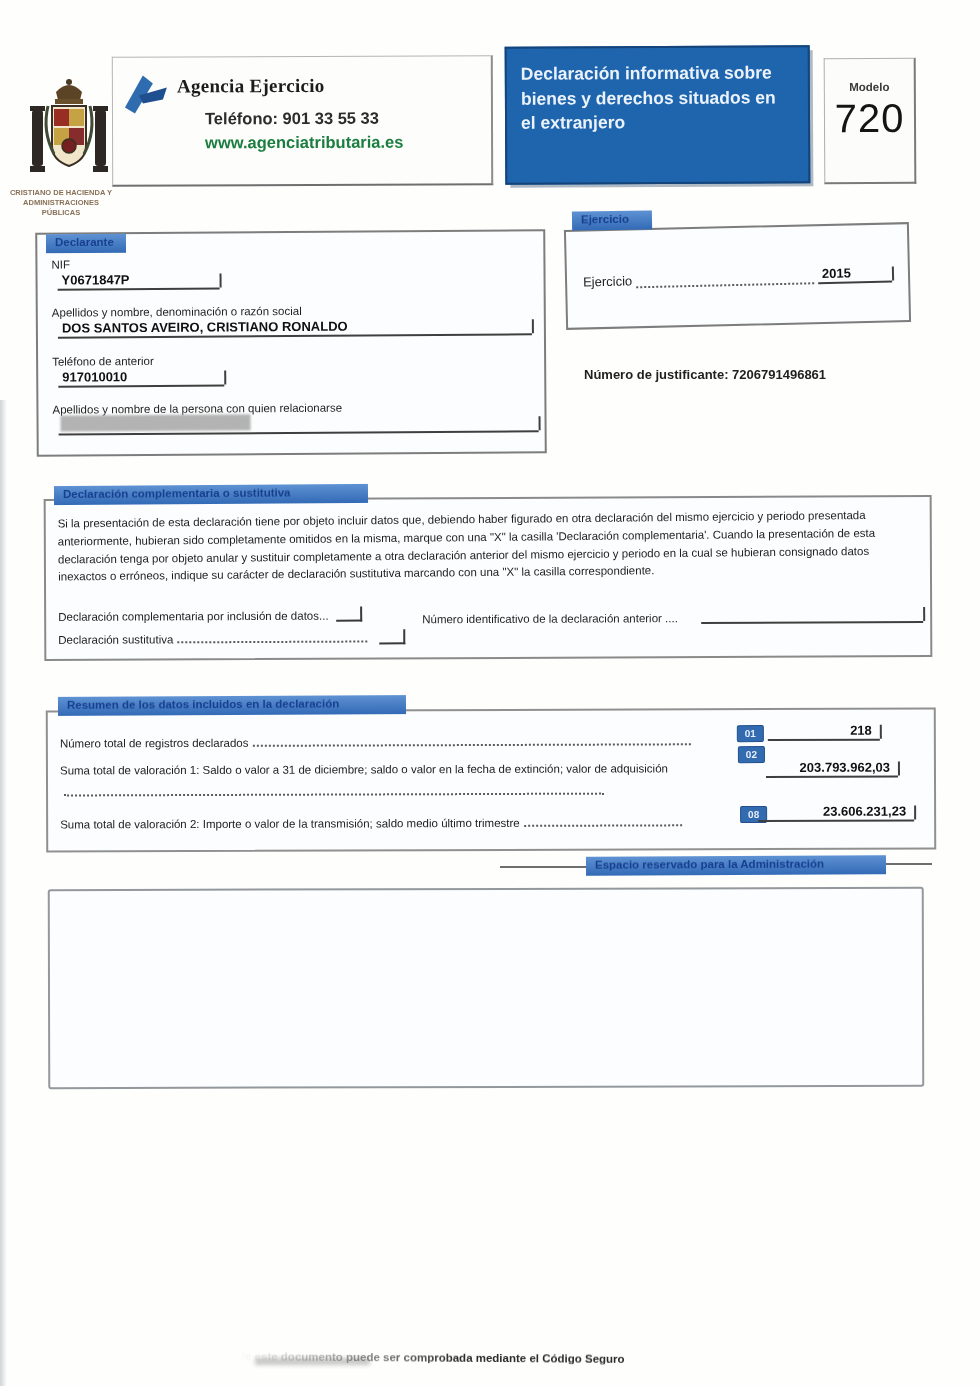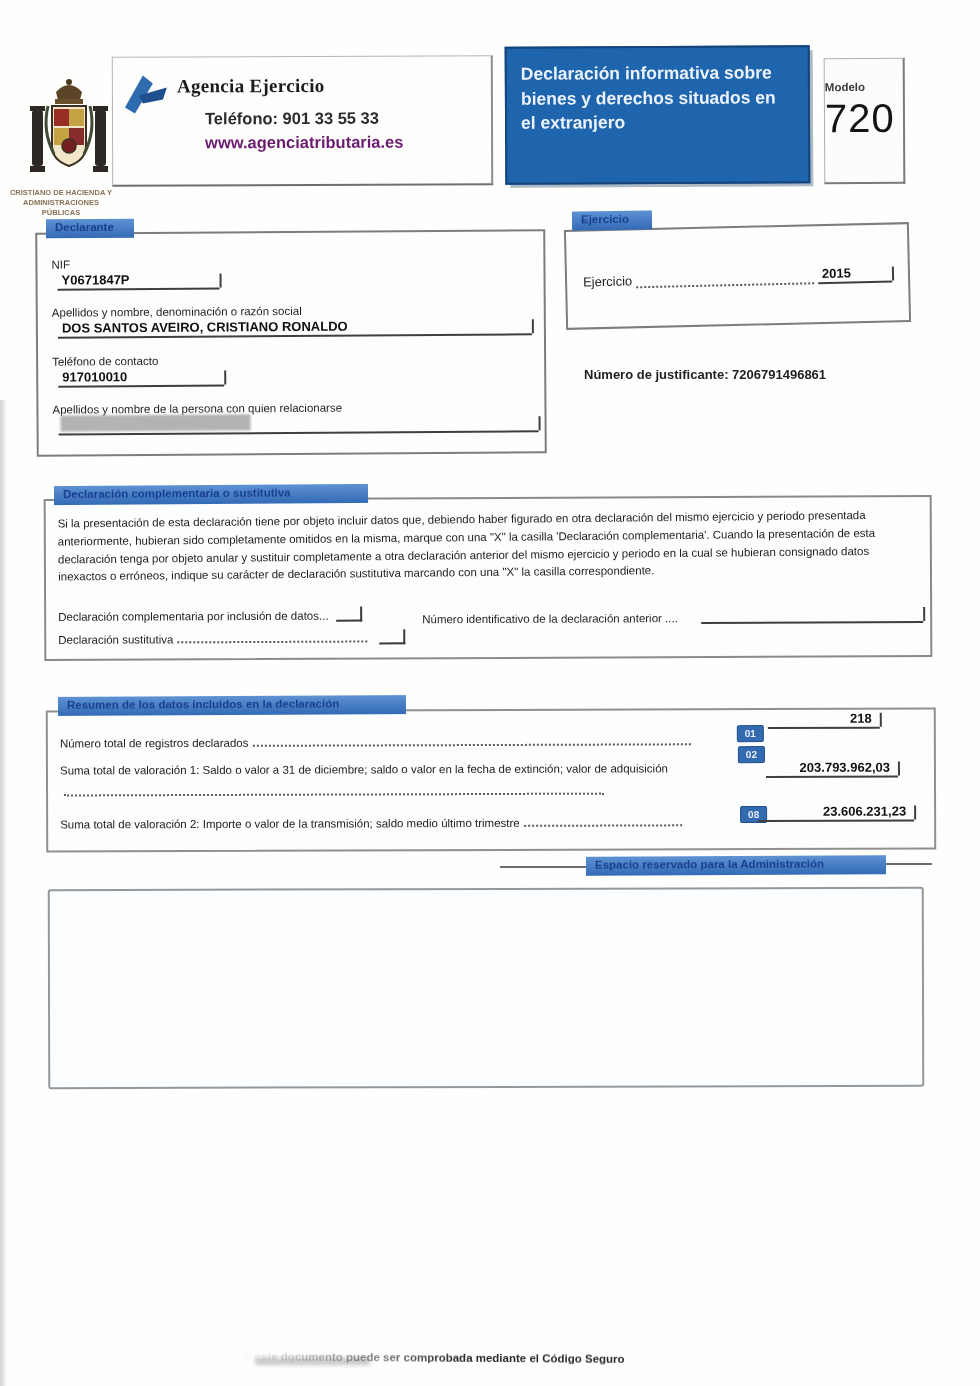--- a/index.html
+++ b/index.html
@@ -23,31 +23,31 @@
     position:absolute;left:112px;top:56px;width:378px;height:127px;
     background:#fdfdfc;border:1px solid #b5b5b5;border-right:2px solid #8d8d8d;border-bottom:2px solid #6f6f6f;
     transform:rotate(-0.2deg);
   }
   .at-logo{position:absolute;left:10px;top:16px;width:46px;height:42px;}
   .agency-name{
     position:absolute;left:64px;top:18px;font-family:"Liberation Serif",serif;
     font-size:19px;font-weight:bold;color:#1c1c1c;letter-spacing:.3px;
   }
   .agency-phone{position:absolute;left:92px;top:52px;font-size:16.5px;color:#2c2c2c;font-weight:600;}
-  .agency-web{position:absolute;left:92px;top:76px;font-size:16.5px;color:#701a75;font-weight:600;}
+  .agency-web{position:absolute;left:92px;top:76px;font-size:16.5px;color:#15803d;font-weight:600;}
   .title-box{
     position:absolute;left:505px;top:46px;width:305px;height:138px;box-sizing:border-box;
     background:#1a66b5;border:2px solid #10457f;box-shadow:4px 4px 0 -1px rgba(110,130,150,.55);
     color:#eaf2fb;font-size:17.5px;font-weight:bold;line-height:1.4;padding:13px 14px;
     transform:rotate(-0.3deg);
   }
   .model-box{
-    position:absolute;left:824px;top:58px;width:81px;height:126px;box-sizing:border-box;
+    position:absolute;left:824px;top:58px;width:92px;height:126px;box-sizing:border-box;
     background:#fcfcfb;border:1px solid #b0b0b0;border-right:2px solid #7a7a7a;border-bottom:2px solid #7a7a7a;
-    text-align:left;transform:rotate(-0.3deg);
+    text-align:center;transform:rotate(-0.3deg);
   }
   .model-lbl{margin-top:22px;font-size:11.5px;font-weight:bold;color:#3a3a3a;}
   .model-num{margin-top:3px;font-size:40px;color:#141414;letter-spacing:1px;}
   
   .tab{
     position:absolute;height:19px;box-sizing:border-box;padding:2px 9px;
     background:linear-gradient(180deg,#5a93d9,#2f6bbd);
     color:#143f96;font-size:11.5px;font-weight:bold;white-space:nowrap;overflow:hidden;
     filter:blur(0.3px);z-index:3;
   }
@@ -131,33 +131,33 @@
       <div class="agency-web">www.agenciatributaria.es</div>
     </div>
 
     <div class="title-box">Declaración informativa sobre bienes y derechos situados en el extranjero</div>
 
     <div class="model-box">
       <div class="model-lbl">Modelo</div>
       <div class="model-num">720</div>
     </div>
 
-    <div class="tab" style="left:46px;top:219px;width:88px;transform:rotate(-0.3deg);">Declarante</div>
+    <div class="tab" style="left:46px;top:234px;width:80px;transform:rotate(-0.3deg);">Declarante</div>
     <div class="sbox" style="left:36px;top:231px;width:510px;height:224px;transform:rotate(-0.4deg);">
       <div class="lbl" style="left:14px;top:24px;">NIF</div>
       <div class="fline" style="left:20px;top:38px;width:162px;">
         <span class="val">Y0671847P</span>
       </div>
 
       <div class="lbl" style="left:14px;top:72px;">Apellidos y nombre, denominación o razón social</div>
       <div class="fline" style="left:20px;top:86px;width:474px;">
         <span class="val">DOS SANTOS AVEIRO, CRISTIANO RONALDO</span>
       </div>
 
-      <div class="lbl" style="left:14px;top:121px;">Teléfono de contacto</div>
+      <div class="lbl" style="left:14px;top:121px;">Teléfono de anterior</div>
       <div class="fline" style="left:20px;top:135px;width:166px;">
         <span class="val">917010010</span>
       </div>
 
       <div class="lbl" style="left:14px;top:169px;">Apellidos y nombre de la persona con quien relacionarse</div>
       <div class="fline" style="left:20px;top:183px;width:480px;">
         <span class="redact"></span>
       </div>
     </div>
 
@@ -189,21 +189,21 @@
       <div class="fline" style="left:655px;top:108px;width:222px;"></div>
     </div>
 
     <div class="tab" style="left:58px;top:696px;width:348px;transform:rotate(-0.3deg);">Resumen de los datos incluidos en la declaración</div>
     <div class="sbox" style="left:46px;top:709px;width:890px;height:142px;transform:rotate(-0.2deg);border-color:#909090;">
 
       <div style="position:absolute;left:12px;top:22px;width:674px;font-size:11.5px;">
         <span>Número total de registros declarados</span><span class="lead" style="width:438px;"></span>
       </div>
       <div class="codebox" style="left:689px;top:15px;">01</div>
-      <div class="fline" style="left:720px;top:1px;width:112px;">
+      <div class="fline" style="left:720px;top:13px;width:112px;">
         <span class="val val-r">218</span>
       </div>
 
       <div style="position:absolute;left:12px;top:48px;width:674px;font-size:11.5px;line-height:1.9;">
         <span>Suma total de valoración 1: Saldo o valor a 31 de diciembre; saldo o valor en la fecha de extinción; valor de adquisición</span><span class="lead" style="width:540px;"></span>
       </div>
       <div class="codebox" style="left:690px;top:36px;">02</div>
       <div class="fline" style="left:718px;top:50px;width:132px;">
         <span class="val val-r">203.793.962,03</span>
       </div>

